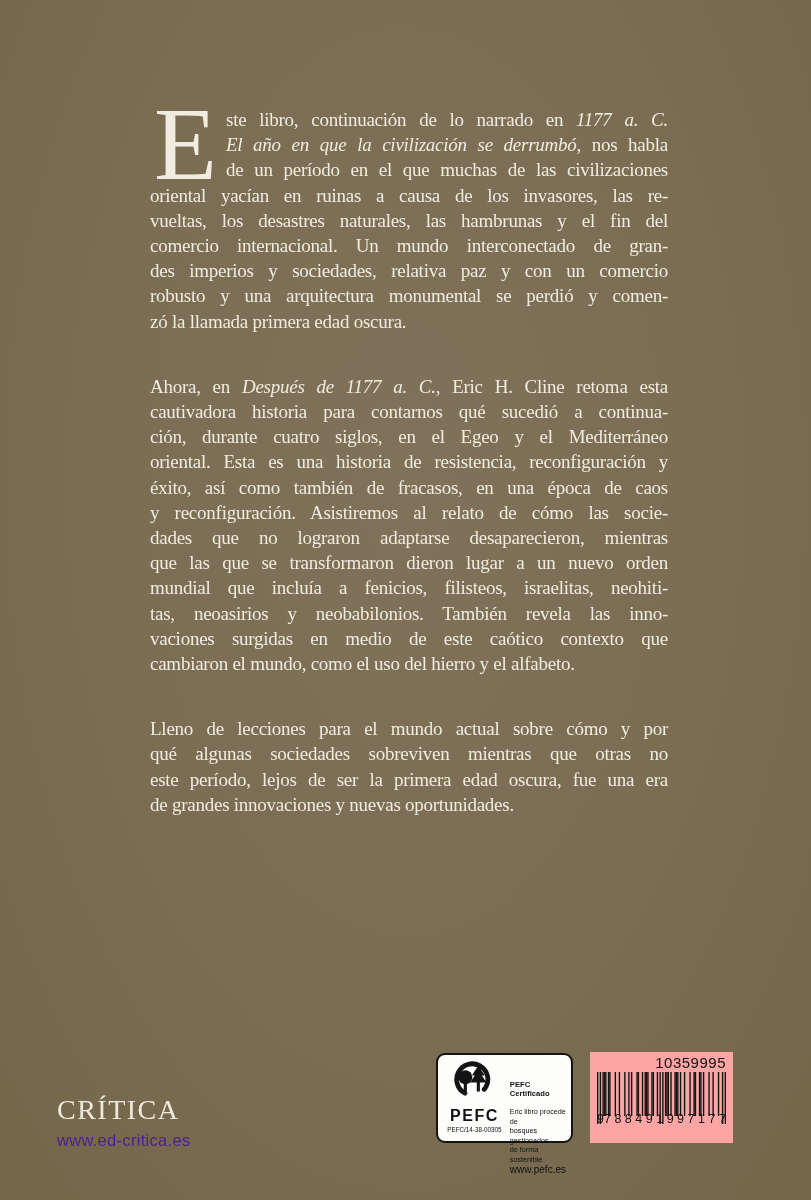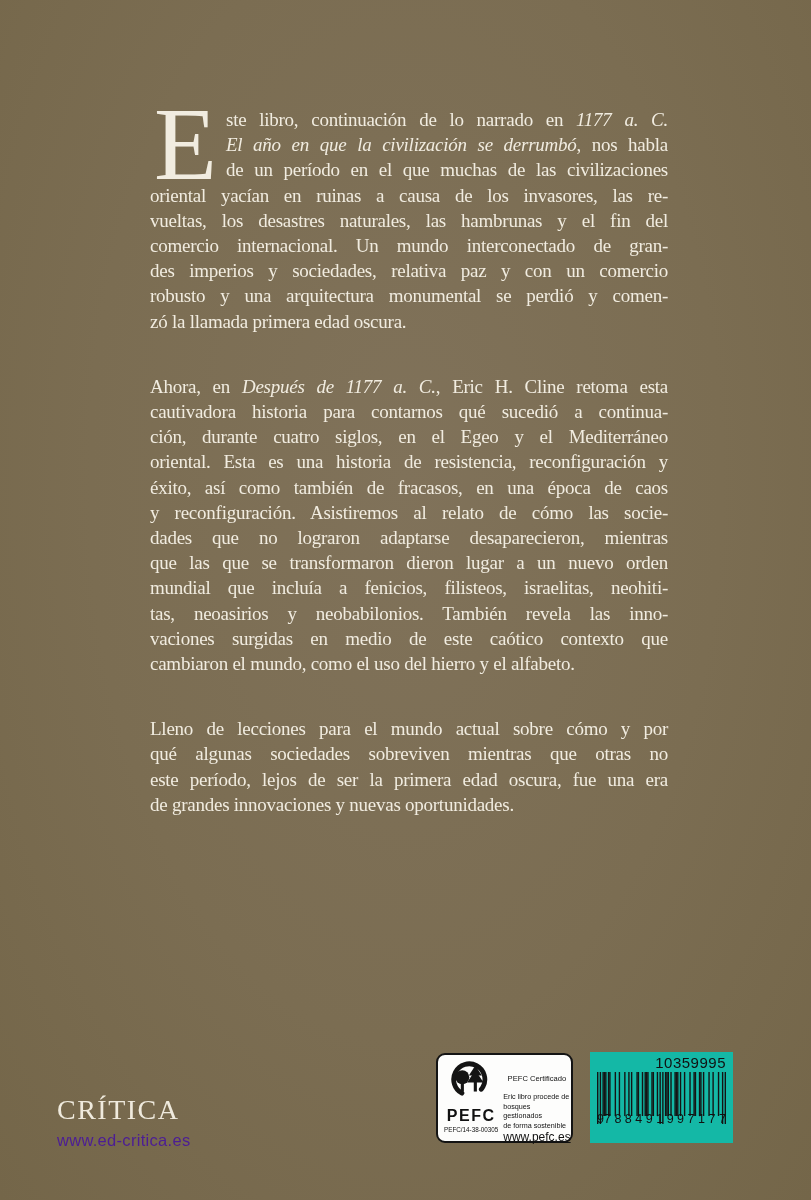--- a/index.html
+++ b/index.html
@@ -40,27 +40,27 @@
   .pefc-badge{
     position:absolute;left:436px;top:1053px;width:137px;height:90px;
     background:#fdfdfc;border:2px solid #141414;border-radius:9px;
     box-sizing:border-box;display:flex;padding:6px 5px 4px 6px;
     font-family:"Liberation Sans",sans-serif;color:#111;
   }
   .pefc-left{width:62px;display:flex;flex-direction:column;align-items:center;}
   .pefc-wordmark{font-weight:bold;font-size:16px;letter-spacing:1.5px;line-height:16px;margin-top:1px;}
   .pefc-cert{font-size:6.3px;margin-top:2px;white-space:nowrap;}
   .pefc-right{flex:1;padding-left:5px;display:flex;flex-direction:column;}
-  .pefc-title{font-size:7.6px;font-weight:normal;margin-top:13px;text-align:center;}
+  .pefc-title{font-size:7.6px;font-weight:bold;margin-top:19px;}
   .pefc-desc{font-size:7.2px;line-height:9.5px;margin-top:9px;}
-  .pefc-site{font-size:12px;margin-top:auto;margin-bottom:5px;text-decoration:underline;}
+  .pefc-site{font-size:10px;margin-top:auto;margin-bottom:5px;}
   
   .barcode-label{
     position:absolute;left:590px;top:1052px;width:143px;height:91px;
-    background:#14b8a6;box-sizing:border-box;padding:2px 7px 3px 7px;
+    background:#fca5a5;box-sizing:border-box;padding:2px 7px 3px 7px;
     display:flex;flex-direction:column;font-family:"Liberation Sans",sans-serif;color:#111;
   }
   .barcode-top-number{font-size:15px;text-align:right;letter-spacing:0.5px;line-height:17px;}
   .barcode-bars{width:129px;height:52px;display:block;margin:1px auto 0 auto;}
   .barcode-digits{
     display:flex;justify-content:space-between;align-items:flex-end;
     font-size:12.5px;line-height:12px;margin-top:-11px;position:relative;z-index:1;
   }
   .barcode-digits span{letter-spacing:3.5px;background:transparent;}
   .barcode-digits .d-first{letter-spacing:0;}

